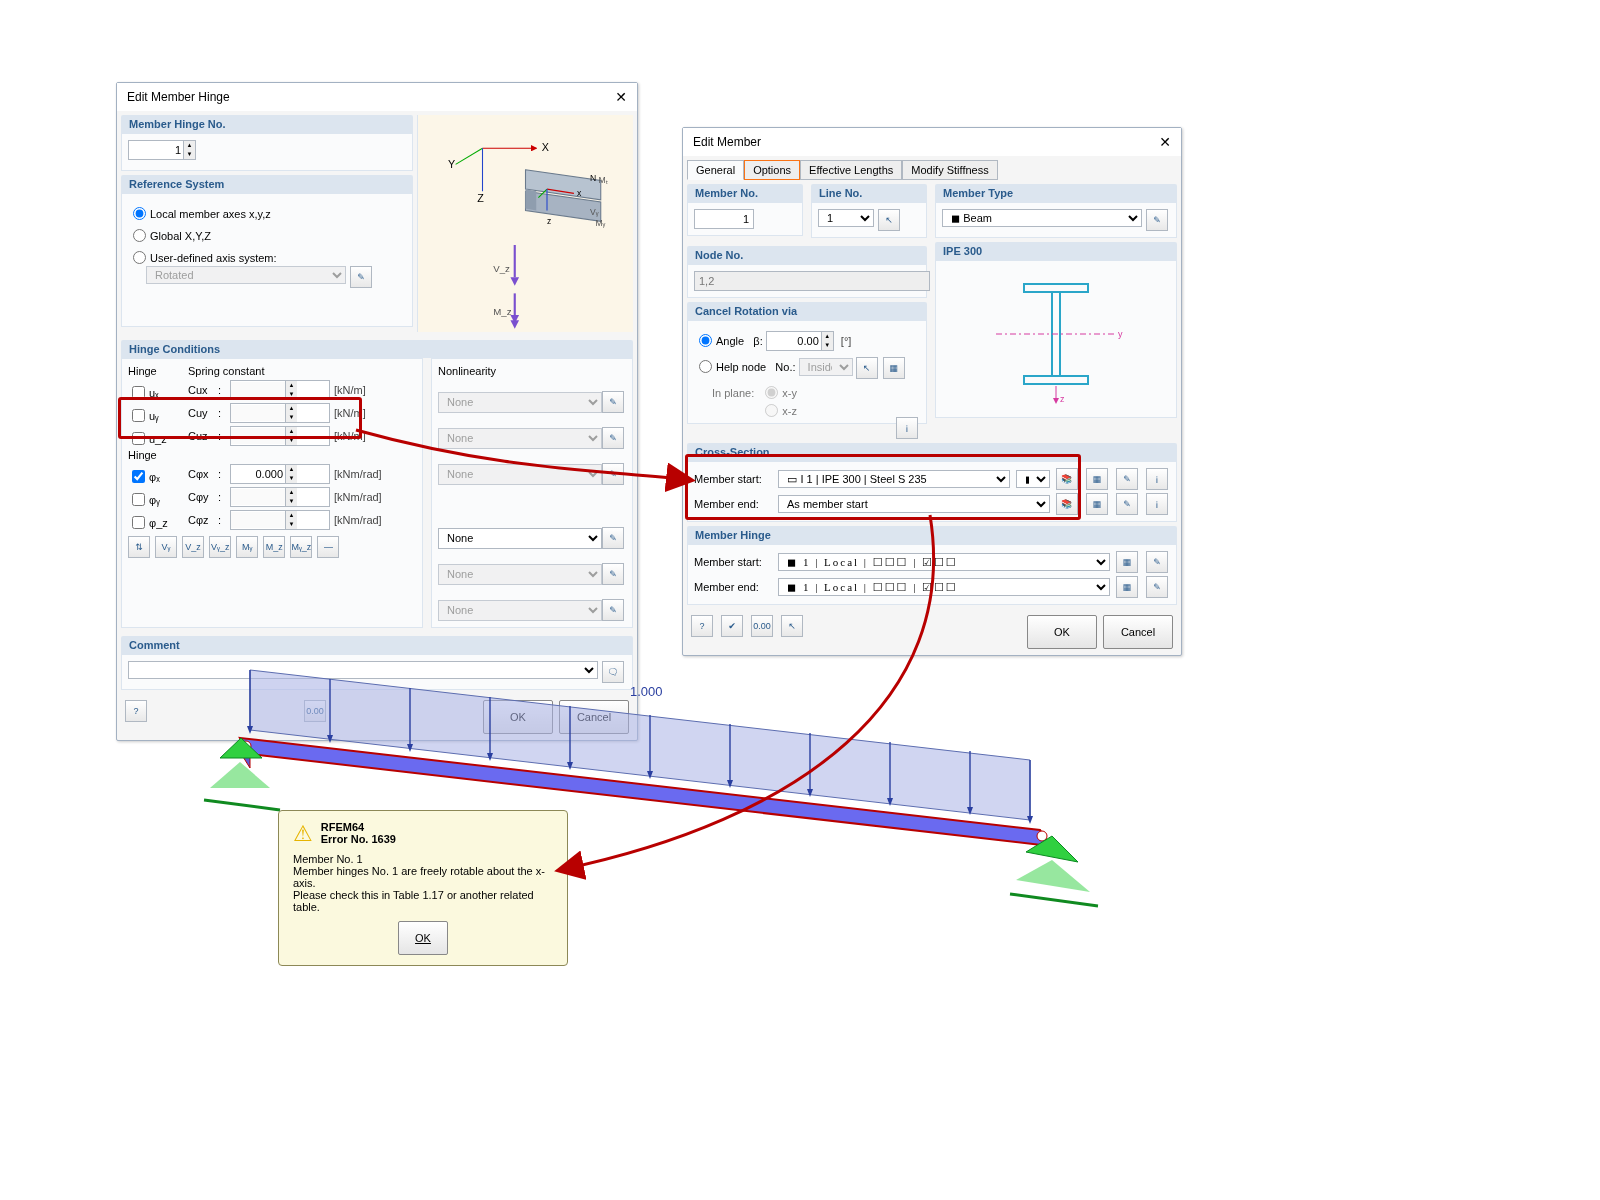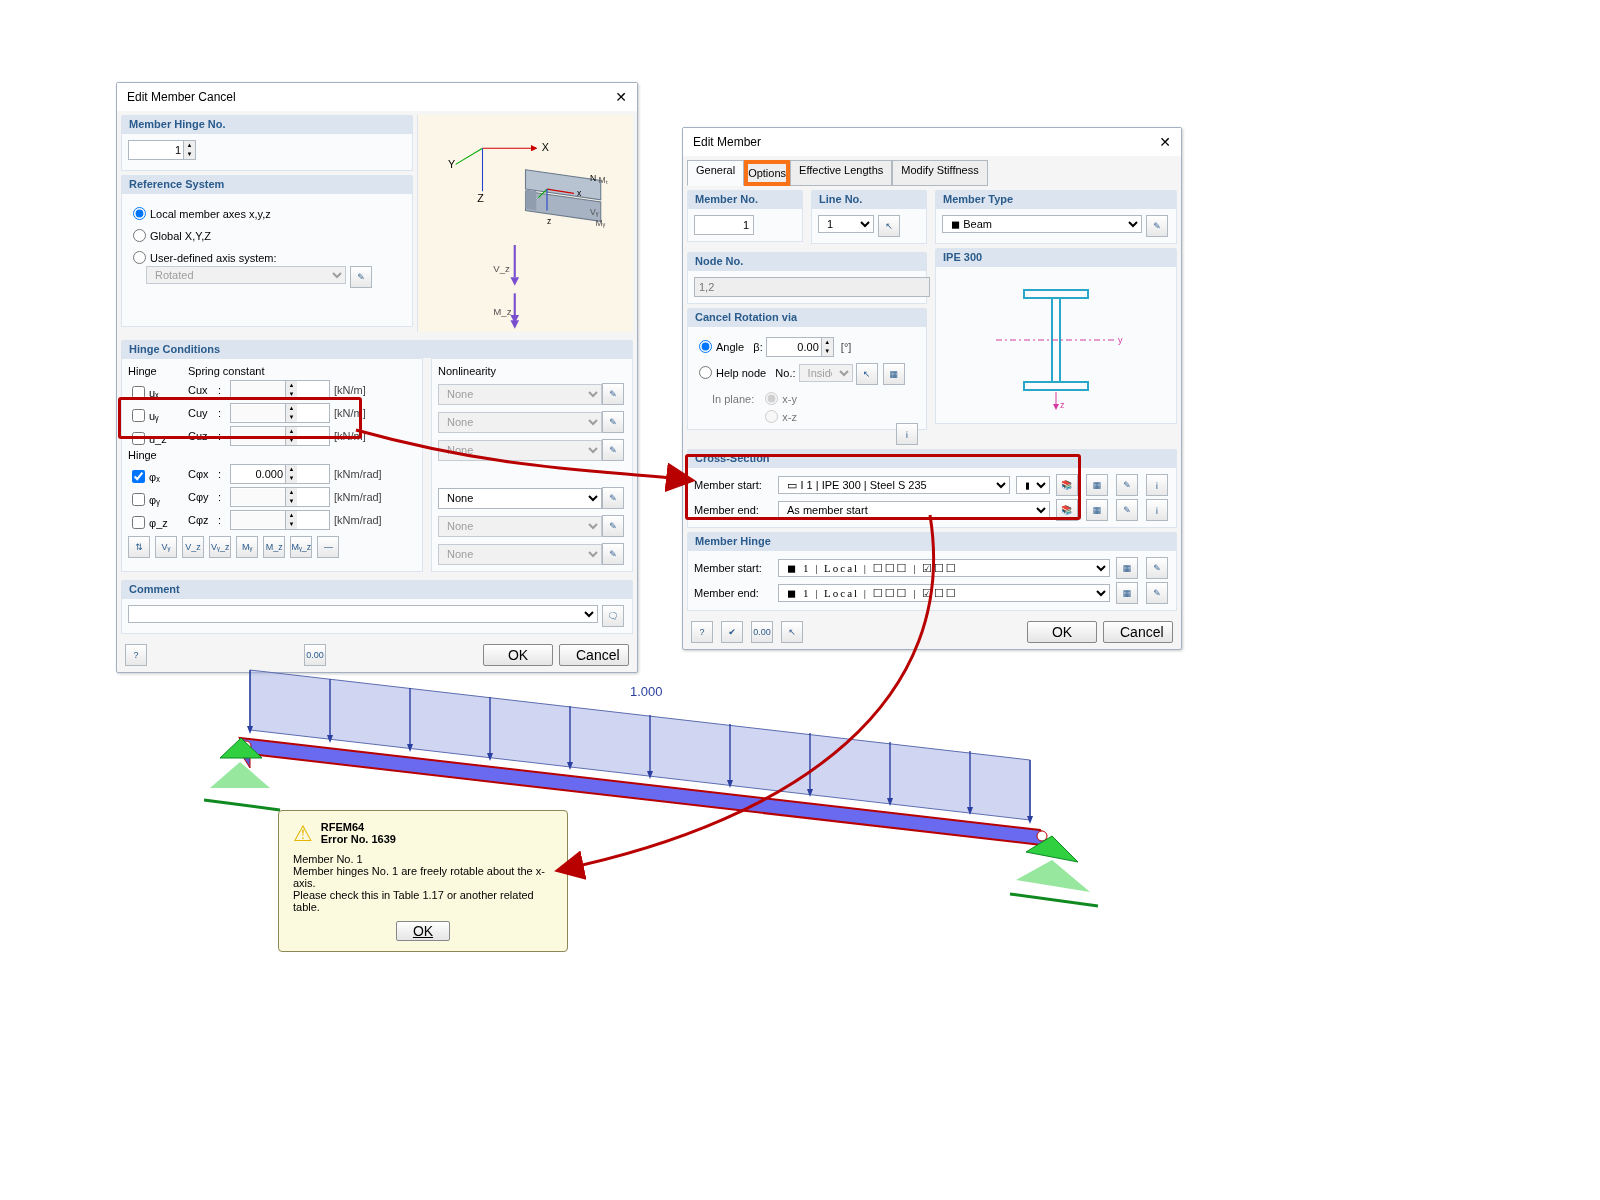--- a/index.html
+++ b/index.html
@@ -10,42 +10,42 @@
   .section-body{border:1px solid #dce5ef;margin:0 4px 4px 4px;padding:6px;background:#fafbfc}
   .radio,.chk{margin-right:4px;position:relative;top:2px}
   label.row{display:block;padding:2px 0}
   .inp{border:1px solid #b0b8c2;background:#fff;height:18px;padding:0 4px;font-size:11px}
   .inp[disabled]{background:#eee;color:#777}
   .spin{display:inline-flex;border:1px solid #b0b8c2;height:18px;align-items:center;background:#fff}
   .spin input{border:none;width:50px;text-align:right;height:16px;padding:0 2px;font-size:11px}
   .spin .btns{display:flex;flex-direction:column;width:12px}
   .spin .btns span{height:9px;font-size:6px;text-align:center;line-height:9px;border-left:1px solid #b0b8c2;background:#eee}
   .unit{color:#444;margin-left:4px}
-  .btn{border:1px solid #888;background:linear-gradient(#fff,#e5e5e5);padding:1px 16px;border-radius:2px;font-size:14px}
+  .btn{border:1px solid #888;background:linear-gradient(#fff,#e5e5e5);padding:10px 16px;border-radius:2px;font-size:11px}
   .btnrow{display:flex;justify-content:flex-end;gap:6px;padding:6px 8px}
   .smallico{width:20px;height:20px;border:1px solid #b0b8c2;background:linear-gradient(#fff,#e8e8e8);display:inline-flex;align-items:center;justify-content:center;font-size:9px;color:#2a5b8c;margin-right:2px}
   .hinge-grid{display:grid;grid-template-columns:60px 30px 12px 100px 70px;row-gap:3px;align-items:center}
-  .nonlin-grid{display:grid;grid-template-columns:1fr 24px;row-gap:6px;align-items:center}
+  .nonlin-grid{display:grid;grid-template-columns:1fr 24px;row-gap:14px;align-items:center}
   select.nonlin{height:21px;width:100%}
   .red-box{position:absolute;border:3px solid #b80000;border-radius:3px;pointer-events:none}
   
   .preview{position:absolute;background:#fcf6e8;border-left:1px solid #dce5ef}
   
   .err{position:absolute;background:#fbf9de;border:1px solid #8c8856;border-radius:4px;padding:10px 14px;width:260px}
   .err .ico{color:#e6b400;font-size:22px;float:left;margin-right:8px}
   
   .beam-area{position:absolute}
   .squares{font-family:Liberation Serif, serif;letter-spacing:2px}
 </style>
 </head>
 <body>
 
 <div class="dialog" style="left:116px;top:82px;width:520px">
   <div class="titlebar">
-    <span>Edit Member Cancel</span>
+    <span>Edit Member Hinge</span>
     <span class="close">✕</span>
   </div>
 
   <div style="display:flex">
     <div style="flex:0 0 300px">
       <div class="section-head">Member Hinge No.</div>
       <div class="section-body" style="height:24px">
         <div class="spin">
           <input value="1" style="">
           <div class="btns">
@@ -238,21 +238,21 @@
 <div class="red-box" style="left:118px;top:397px;width:238px;height:36px"></div>
 
 <div class="dialog" style="left:682px;top:127px;width:498px">
   <div class="titlebar">
     <span>Edit Member</span>
     <span class="close">✕</span>
   </div>
 
   <div style="display:flex;gap:0;padding:4px 4px 0 4px">
     <div style="border:1px solid #b0b8c2;border-bottom-color:#fafbfc;padding:3px 8px;background:#fafbfc">General</div>
-    <div style="border:4px solid #f97316;padding:3px 0;background:#eee">Options</div>
+    <div style="border:1px solid #f97316;padding:3px 8px;background:#eee">Options</div>
     <div style="border:1px solid #b0b8c2;padding:3px 8px;background:#eee">Effective Lengths</div>
     <div style="border:1px solid #b0b8c2;padding:3px 8px;background:#eee">Modify Stiffness</div>
   </div>
 
   <div style="display:flex">
     <div style="flex:0 0 248px">
       <div style="display:flex">
         <div style="flex:1">
           <div class="section-head">Member No.</div>
           <div class="section-body"><input class="inp" style="width: 50px; text-align: right;" value="1"></div>

